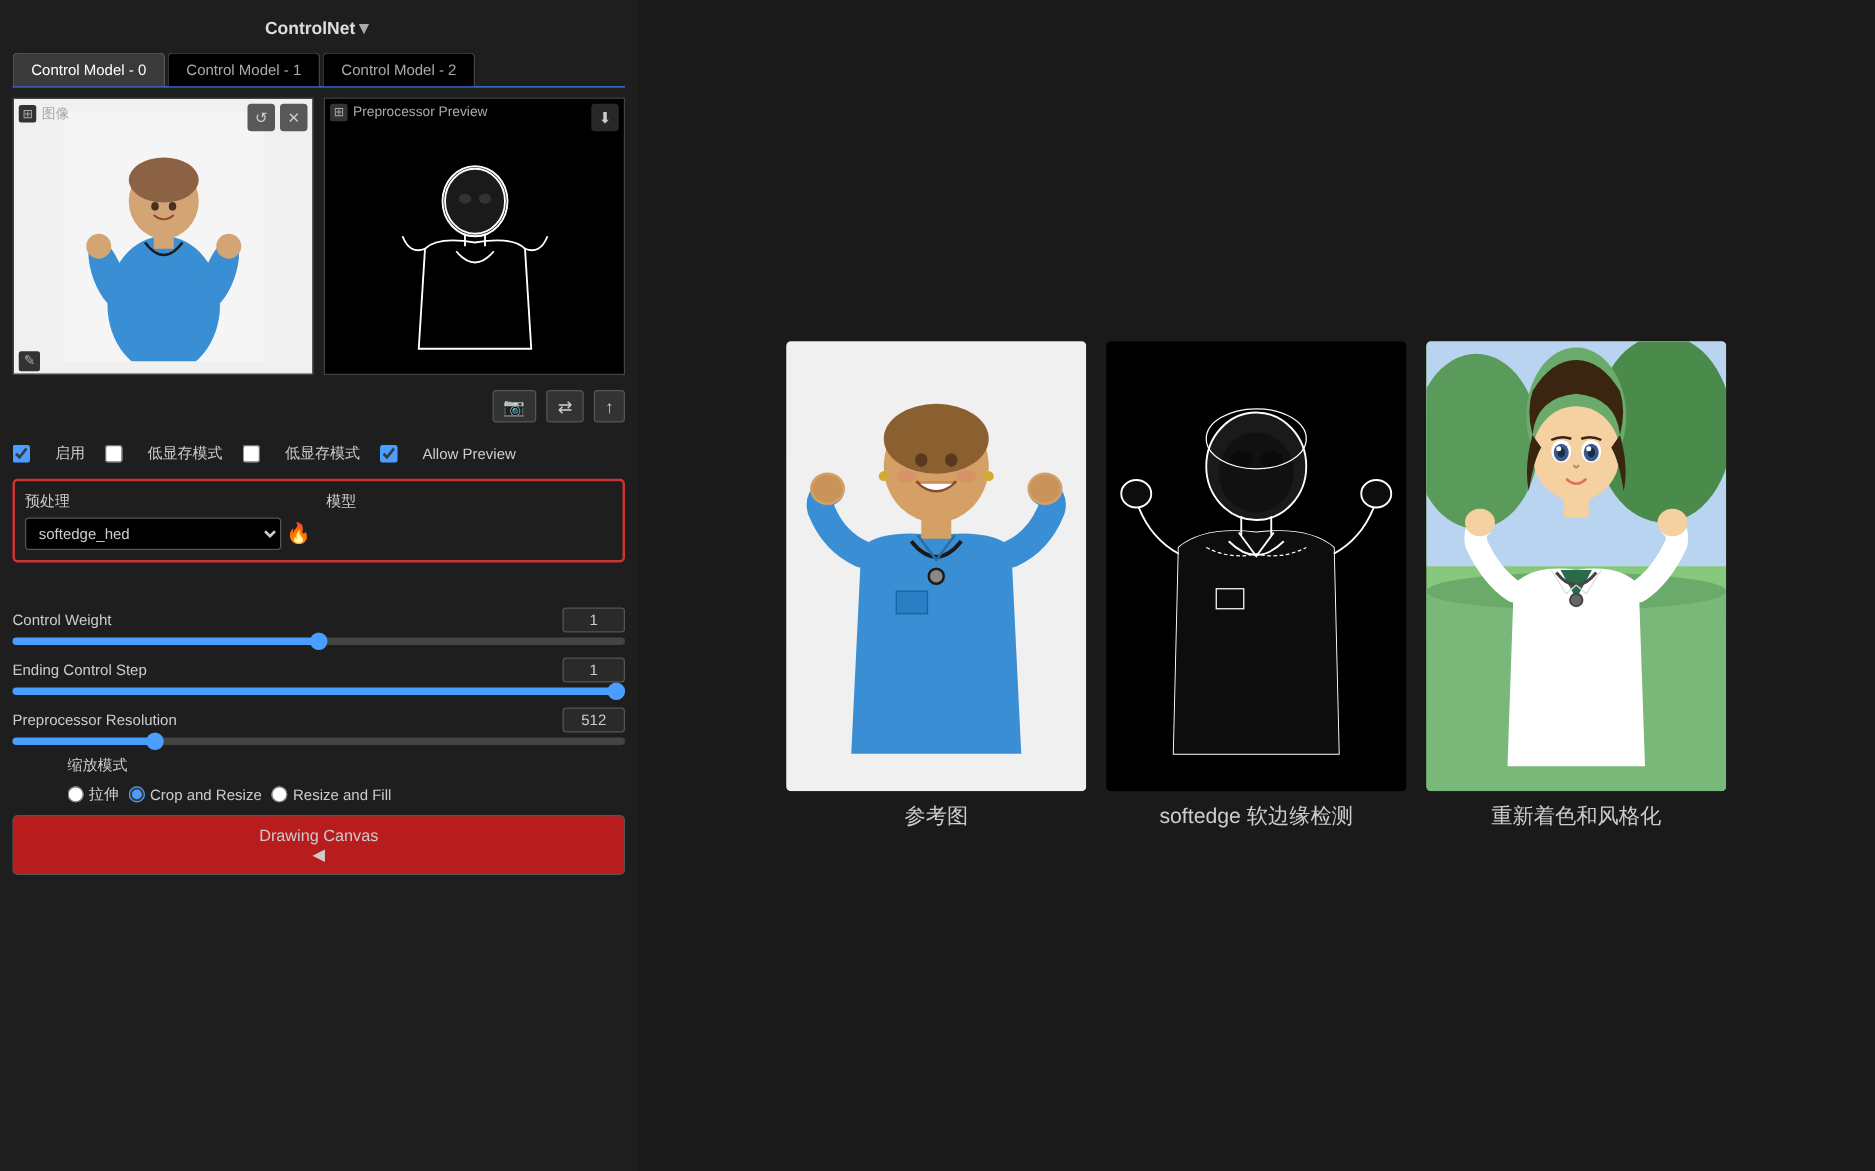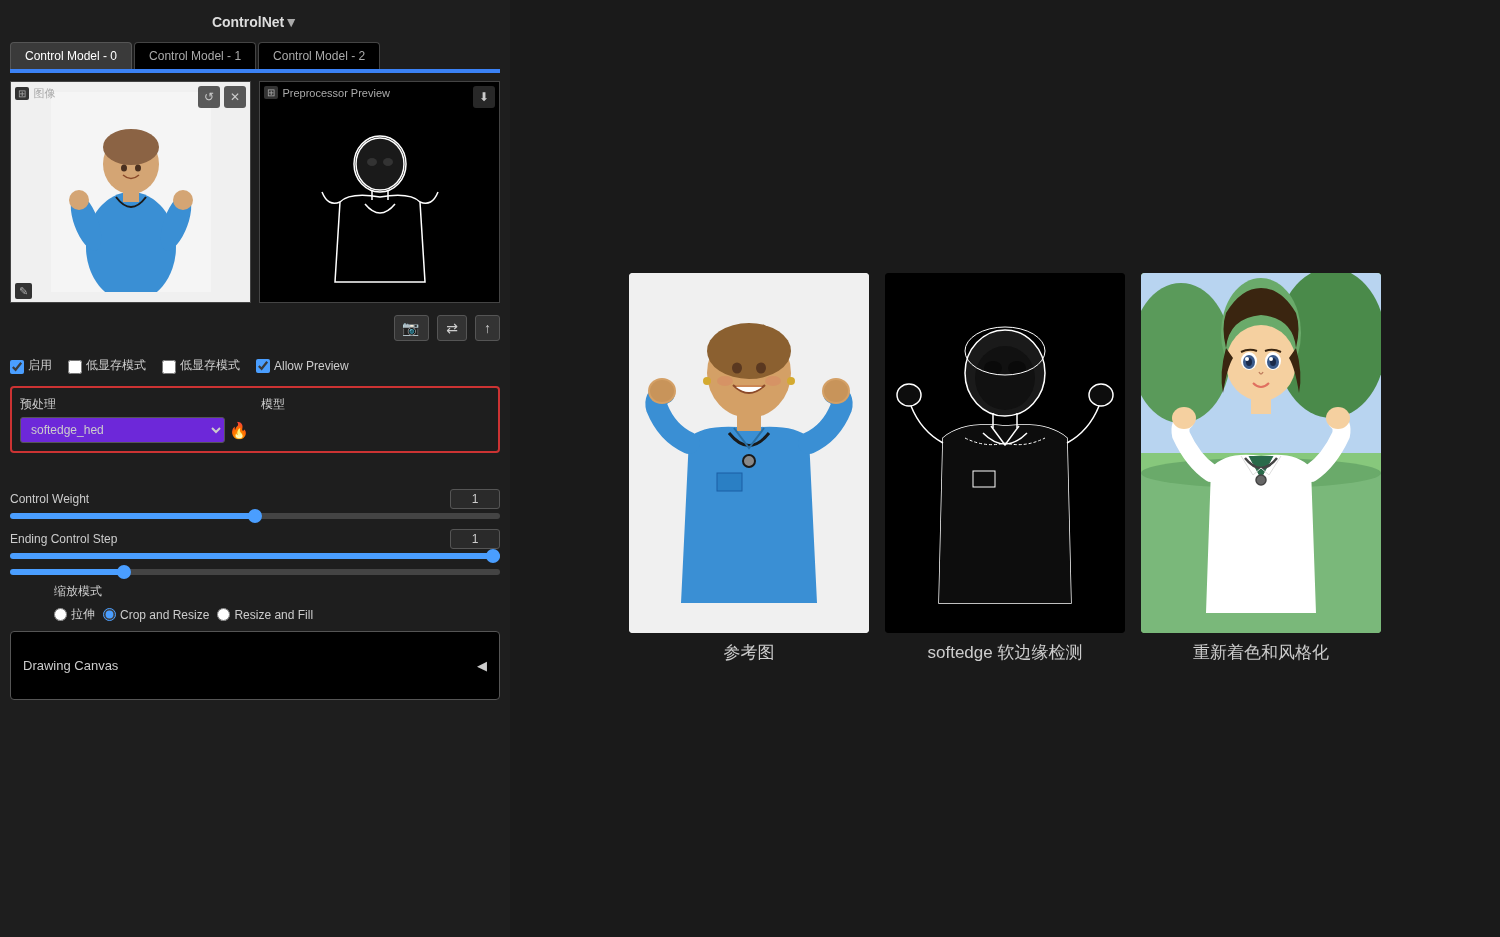--- a/index.html
+++ b/index.html
@@ -42,21 +42,21 @@
     .panel-toggle {
       color: #aaa;
       cursor: pointer;
       font-size: 14px;
     }
 
     
     .tabs {
       display: flex;
       gap: 2px;
-      border-bottom: 4px solid #3b82f6;
+      border-bottom: 1px solid #3b82f6;
     }
 
     .tab {
       padding: 6px 14px;
       background: #000000;
       border: 1px solid #444;
       border-bottom: none;
       color: #aaa;
       cursor: pointer;
       font-size: 12px;
@@ -167,22 +167,22 @@
     
     .checkbox-row {
       display: flex;
       align-items: center;
       gap: 16px;
       padding: 4px 0;
     }
 
     .checkbox-item {
       display: flex;
-      align-items: flex-end;
-      gap: 4px;
+      align-items: center;
+      gap: 20px;
       cursor: pointer;
     }
 
     .checkbox-item input[type="checkbox"] {
       accent-color: #4a9eff;
       width: 14px;
       height: 14px;
     }
 
     .checkbox-label {
@@ -212,21 +212,21 @@
     }
 
     .model-row {
       display: flex;
       align-items: center;
       gap: 4px;
     }
 
     .model-select {
       flex: 1;
-      background: #6d28d9;
+      background: #000000;
       border: 1px solid #555;
       color: #ccc;
       padding: 4px 6px;
       border-radius: 3px;
       font-size: 12px;
       cursor: pointer;
     }
 
     .fire-icon {
       color: #ff4444;
@@ -339,25 +339,26 @@
     .radio-label {
       color: #ccc;
       font-size: 12px;
     }
 
     
     .drawing-canvas-section {
       display: flex;
       align-items: center;
       justify-content: space-between;
-      background: #000000;
+      background: #b91c1c;
       border: 1px solid #555;
       border-radius: 4px;
-      padding: 26px 12px;
-      cursor: pointer;
+      padding: 8px 12px;
+      cursor: pointer;
+      flex-direction: column;
     }
 
     .drawing-canvas-label {
       color: #ccc;
       font-size: 13px;
     }
 
     
     .right-area {
       flex: 1;
@@ -600,20 +601,24 @@
 
     <div class="slider-row">
       <div class="slider-header">
         <span class="slider-label">Ending Control Step</span>
         <input type="text" class="slider-value" value="1" style="width: 50px;">
       </div>
       <input type="range" min="0" max="1" step="0.01" value="1" style="--val: 100%; background: linear-gradient(to right, rgb(74, 158, 255) 100%, rgb(68, 68, 68) 100%);">
     </div>
 
     <div class="slider-row">
+      <div class="slider-header">
+        <span class="slider-label">Preprocessor Resolution</span>
+        <input type="text" class="slider-value" value="512" style="width: 50px;">
+      </div>
       <input type="range" min="64" max="2048" step="64" value="512" style="--val: 20%; background: linear-gradient(to right, rgb(74, 158, 255) 22.5806%, rgb(68, 68, 68) 22.5806%);">
     </div>
   </div>
 
   <div class="zoom-section">
     <span class="zoom-label">缩放模式</span>
     <div class="zoom-options">
       <label class="radio-option">
         <input type="radio" name="zoom" value="stretch" style="">
         <span class="radio-label">拉伸</span>

